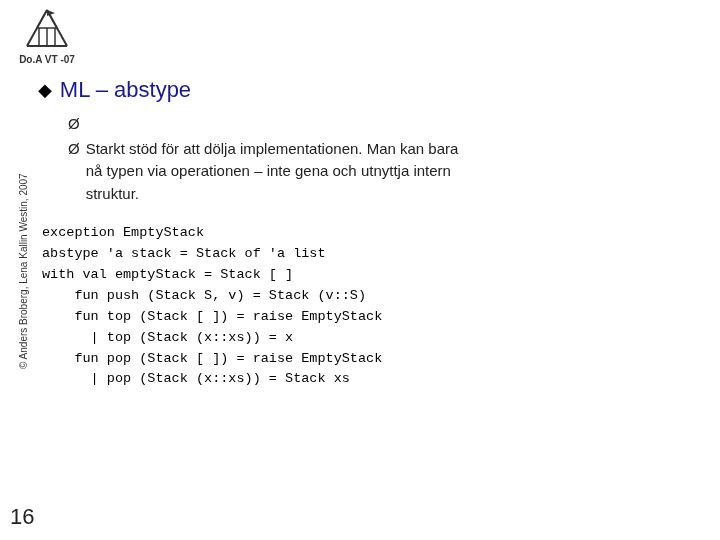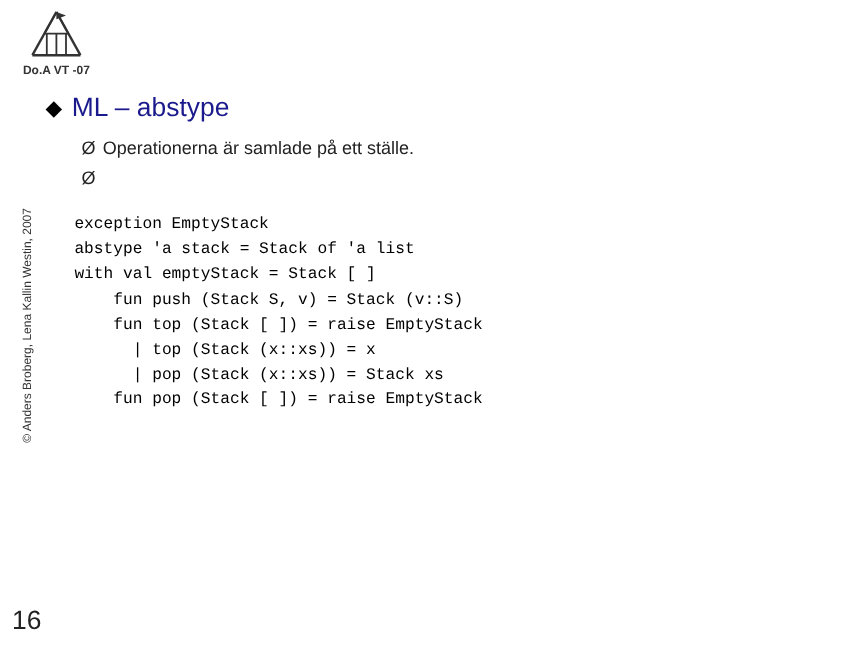--- a/index.html
+++ b/index.html
@@ -116,21 +116,21 @@
     .bullet-text {
       line-height: 1.5;
     }
 
     
     .code-block {
       font-family: 'Courier New', Courier, monospace;
       font-size: 13.5px;
       color: #000;
       line-height: 1.55;
-      margin-left: 24px;
+      margin-left: 4px;
       margin-top: 6px;
     }
     .code-line {
       display: block;
       white-space: pre;
     }
 
     
     .page-number-area {
       position: absolute;
@@ -175,33 +175,37 @@
   <div class="content">
 
     <div class="section-heading">
       <span class="diamond-bullet">◆</span>
       <span class="heading-text">ML – abstype</span>
     </div>
 
     <div class="bullets">
       <div class="bullet-item">
         <span class="arrow">Ø</span>
-        <span class="bullet-text">Operationerna är samlade på ett ställe.</span>
       </div>
       <div class="bullet-item">
         <span class="arrow">Ø</span>
+        <span class="bullet-text">
+          <span>Starkt stöd för att dölja implementationen. Man kan bara</span><br>
+          <span style="margin-left:0">nå typen via operationen – inte gena och utnyttja intern</span><br>
+          <span>struktur.</span>
+        </span>
       </div>
     </div>
 
     <div class="code-block">
       <span class="code-line">exception EmptyStack</span>
       <span class="code-line">abstype 'a stack = Stack of 'a list</span>
       <span class="code-line">with val emptyStack = Stack [ ]</span>
       <span class="code-line">    fun push (Stack S, v) = Stack (v::S)</span>
       <span class="code-line">    fun top (Stack [ ]) = raise EmptyStack</span>
       <span class="code-line">      | top (Stack (x::xs)) = x</span>
+      <span class="code-line">    fun pop (Stack [ ]) = raise EmptyStack</span>
       <span class="code-line">      | pop (Stack (x::xs)) = Stack xs</span>
-      <span class="code-line">    fun pop (Stack [ ]) = raise EmptyStack</span>
     </div>
   </div>
 </div>
 
 <div class="page-number-area">16</div>
 
 </body></html>

